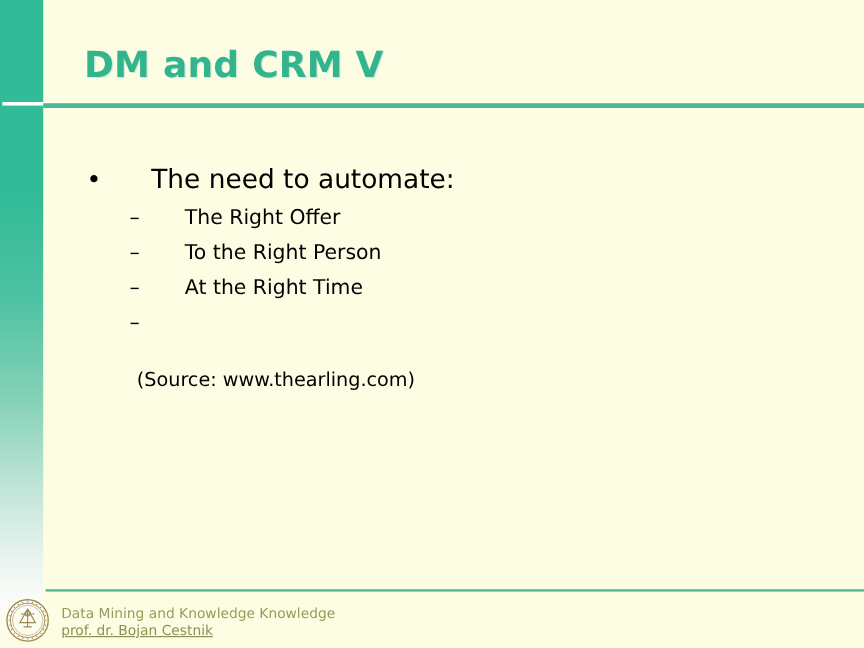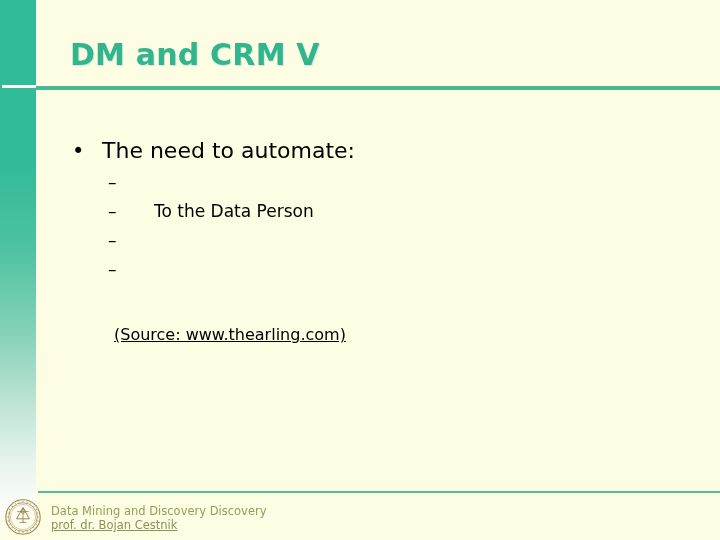--- a/index.html
+++ b/index.html
@@ -91,20 +91,21 @@
   .bullet-dot {
     width: 30px;
     font-size: 21px;
     line-height: 1;
     color: #000;
   }
   .bullet-text {
     font-size: 22px;
     color: #000;
     white-space: nowrap;
+    margin-left: 24px;
   }
 
   .sub-list {
     position: absolute;
     left: 108px;
     top: 172px;
   }
   .sub-row {
     display: flex;
     align-items: baseline;
@@ -118,25 +119,24 @@
   .sub-text {
     font-size: 17px;
     color: #000;
     white-space: nowrap;
     margin-left: 28px;
   }
 
   .source-line {
     position: absolute;
     left: 114px;
-    top: 325px;
+    top: 307px;
     font-size: 16px;
     color: #000;
     white-space: nowrap;
-    text-decoration: underline;
   }
 
   
   .footer-rule {
     position: absolute;
     left: 38px;
     top: 491px;
     width: 682px;
     height: 2px;
     background: #55b896;
@@ -184,27 +184,29 @@
   <div class="content">
 
     <div class="bullet-row">
       <span class="bullet-dot">•</span>
       <span class="bullet-text">The need to automate:</span>
     </div>
 
     <div class="sub-list">
       <div class="sub-row">
         <span class="sub-dash">–</span>
-      </div>
-      <div class="sub-row">
-        <span class="sub-dash">–</span>
-        <span class="sub-text">To the Data Person</span>
-      </div>
-      <div class="sub-row">
-        <span class="sub-dash">–</span>
+        <span class="sub-text">The Right Offer</span>
+      </div>
+      <div class="sub-row">
+        <span class="sub-dash">–</span>
+        <span class="sub-text">To the Right Person</span>
+      </div>
+      <div class="sub-row">
+        <span class="sub-dash">–</span>
+        <span class="sub-text">At the Right Time</span>
       </div>
       <div class="sub-row">
         <span class="sub-dash">–</span>
       </div>
     </div>
 
     <div class="source-line">(Source:  www.thearling.com)</div>
 
   </div>
 
@@ -243,19 +245,19 @@
           <circle cx="4.2" cy="15.1" r="0.55"></circle>
         <circle cx="5.7" cy="11.4" r="0.55"></circle>
           <circle cx="8.1" cy="8.2" r="0.55"></circle>
         <circle cx="11.4" cy="5.7" r="0.55"></circle>
           <circle cx="15" cy="4.1" r="0.55"></circle>
       </g>
     </svg>
   </div>
 
   <div class="footer-text">
-    <div class="l1">Data Mining and Discovery Discovery</div>
+    <div class="l1">Data Mining and Knowledge Knowledge</div>
     <div class="l2">prof. dr. Bojan Cestnik</div>
   </div>
 
   <div class="page-num">18</div>
 
 </div>
 
 </body></html>

